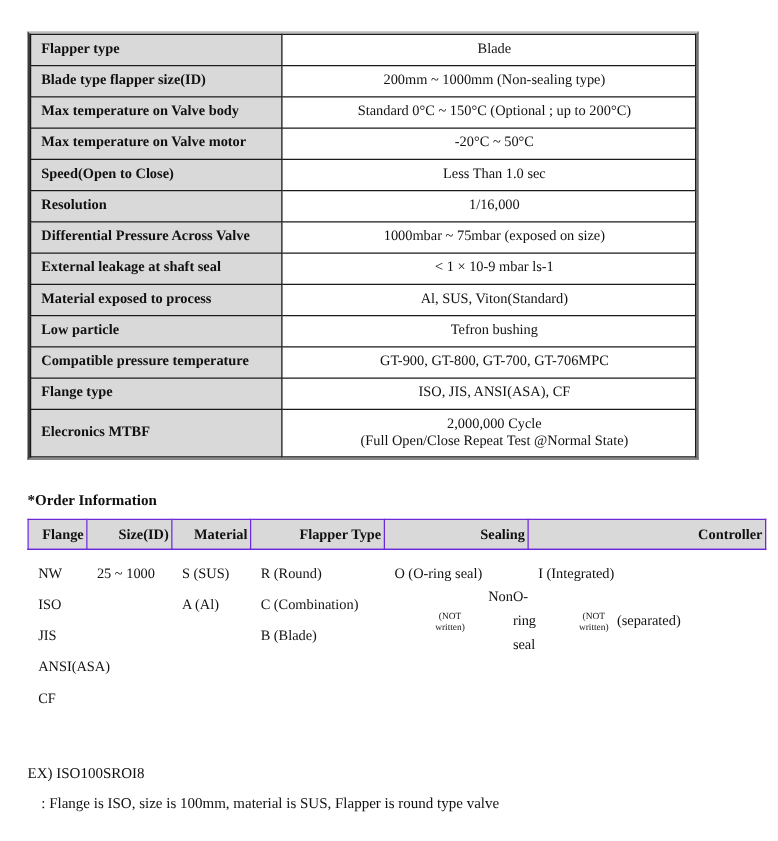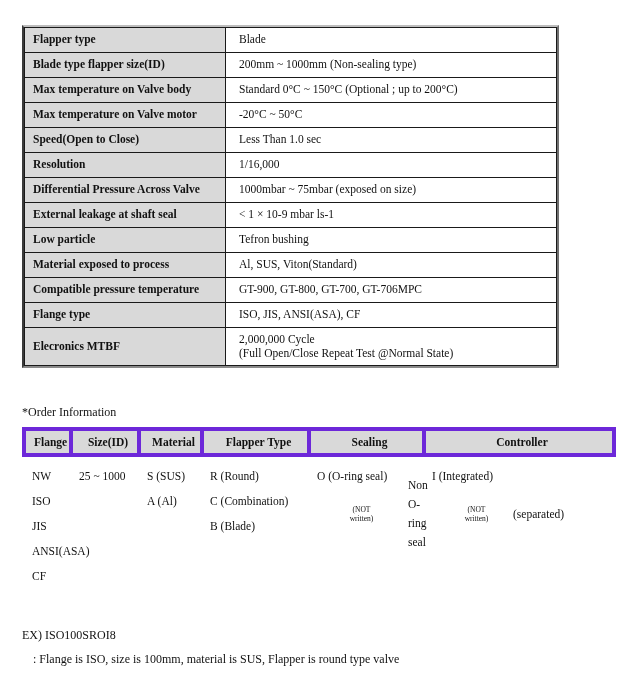--- a/index.html
+++ b/index.html
@@ -26,40 +26,40 @@
     font-size: 11.5px;
     line-height: 13.5px;
   }
   table.spec td.lbl {
     background: #d9d9d9;
     font-weight: bold;
     width: 201px;
     padding: 5px 4px 5px 8px;
     height: 25px;
   }
-  table.spec td.val { padding: 5px 4px 5px 13px; }
+  table.spec td.val { padding: 5px 4px 5px 13px; text-align: center; }
 
   
   .order-heading {
-    margin: 37px 0 7px 0;
-    font-weight: normal;
+    margin: 25px 0 7px 0;
+    font-weight: bold;
     font-size: 12px;
   }
   table.order { border-collapse: collapse; width: 590px; table-layout: fixed; }
   table.order col.oc1 { width: 47px; }
   table.order col.oc2 { width: 68px; }
   table.order col.oc3 { width: 63px; }
   table.order col.oc4 { width: 107px; }
   table.order col.oc5 { width: 115px; }
   table.order col.oc6 { width: 190px; }
   table.order th {
-    border: 4px solid #6d28d9;
+    border: 1px solid #6d28d9;
     background: #d9d9d9;
     font-size: 11.5px;
-    text-align: center;
+    text-align: right;
     font-weight: bold;
     padding: 5px 2px 5px 8px;
     height: 24px;
   }
   table.order td {
     border: none;
     vertical-align: top;
     padding: 7px 0 0 8px;
     font-size: 11.5px;
   }
@@ -67,22 +67,22 @@
   .note-row { display: flex; align-items: center; height: 50px; }
   .note {
     display: inline-block;
     width: 37px;
     font-size: 7.5px;
     line-height: 9px;
     text-align: center;
     flex: 0 0 auto;
     margin-left: 26px;
   }
-  .stack { display: flex; flex-direction: column; line-height: 19px; margin-left: 28px; }
-  .sep-label { margin-left: 18px; }
+  .stack { display: flex; flex-direction: row; line-height: 19px; margin-left: 12px; }
+  .sep-label { }
 
   
   .example { margin-top: 34px; font-size: 12px; }
   .example .ex-line { line-height: 24px; }
   .example .ex2 { padding-left: 11px; }
 </style>
 </head>
 <body>
 
 <div class="page">
@@ -116,26 +116,26 @@
         </tr>
         <tr>
           <td class="lbl">Differential Pressure Across Valve</td>
           <td class="val">1000mbar ~ 75mbar (exposed on size)</td>
         </tr>
         <tr>
           <td class="lbl">External leakage at shaft seal</td>
           <td class="val">&lt; 1 × 10-9 mbar ls-1</td>
         </tr>
         <tr>
+          <td class="lbl">Material exposed to process</td>
+          <td class="val">Al, SUS, Viton(Standard)</td>
+        </tr>
+        <tr>
           <td class="lbl">Low particle</td>
           <td class="val">Tefron bushing</td>
-        </tr>
-        <tr>
-          <td class="lbl">Material exposed to process</td>
-          <td class="val">Al, SUS, Viton(Standard)</td>
         </tr>
         <tr>
           <td class="lbl">Compatible pressure temperature</td>
           <td class="val">GT-900, GT-800, GT-700, GT-706MPC</td>
         </tr>
         <tr>
           <td class="lbl">Flange type</td>
           <td class="val">ISO, JIS, ANSI(ASA), CF</td>
         </tr>
         <tr>

